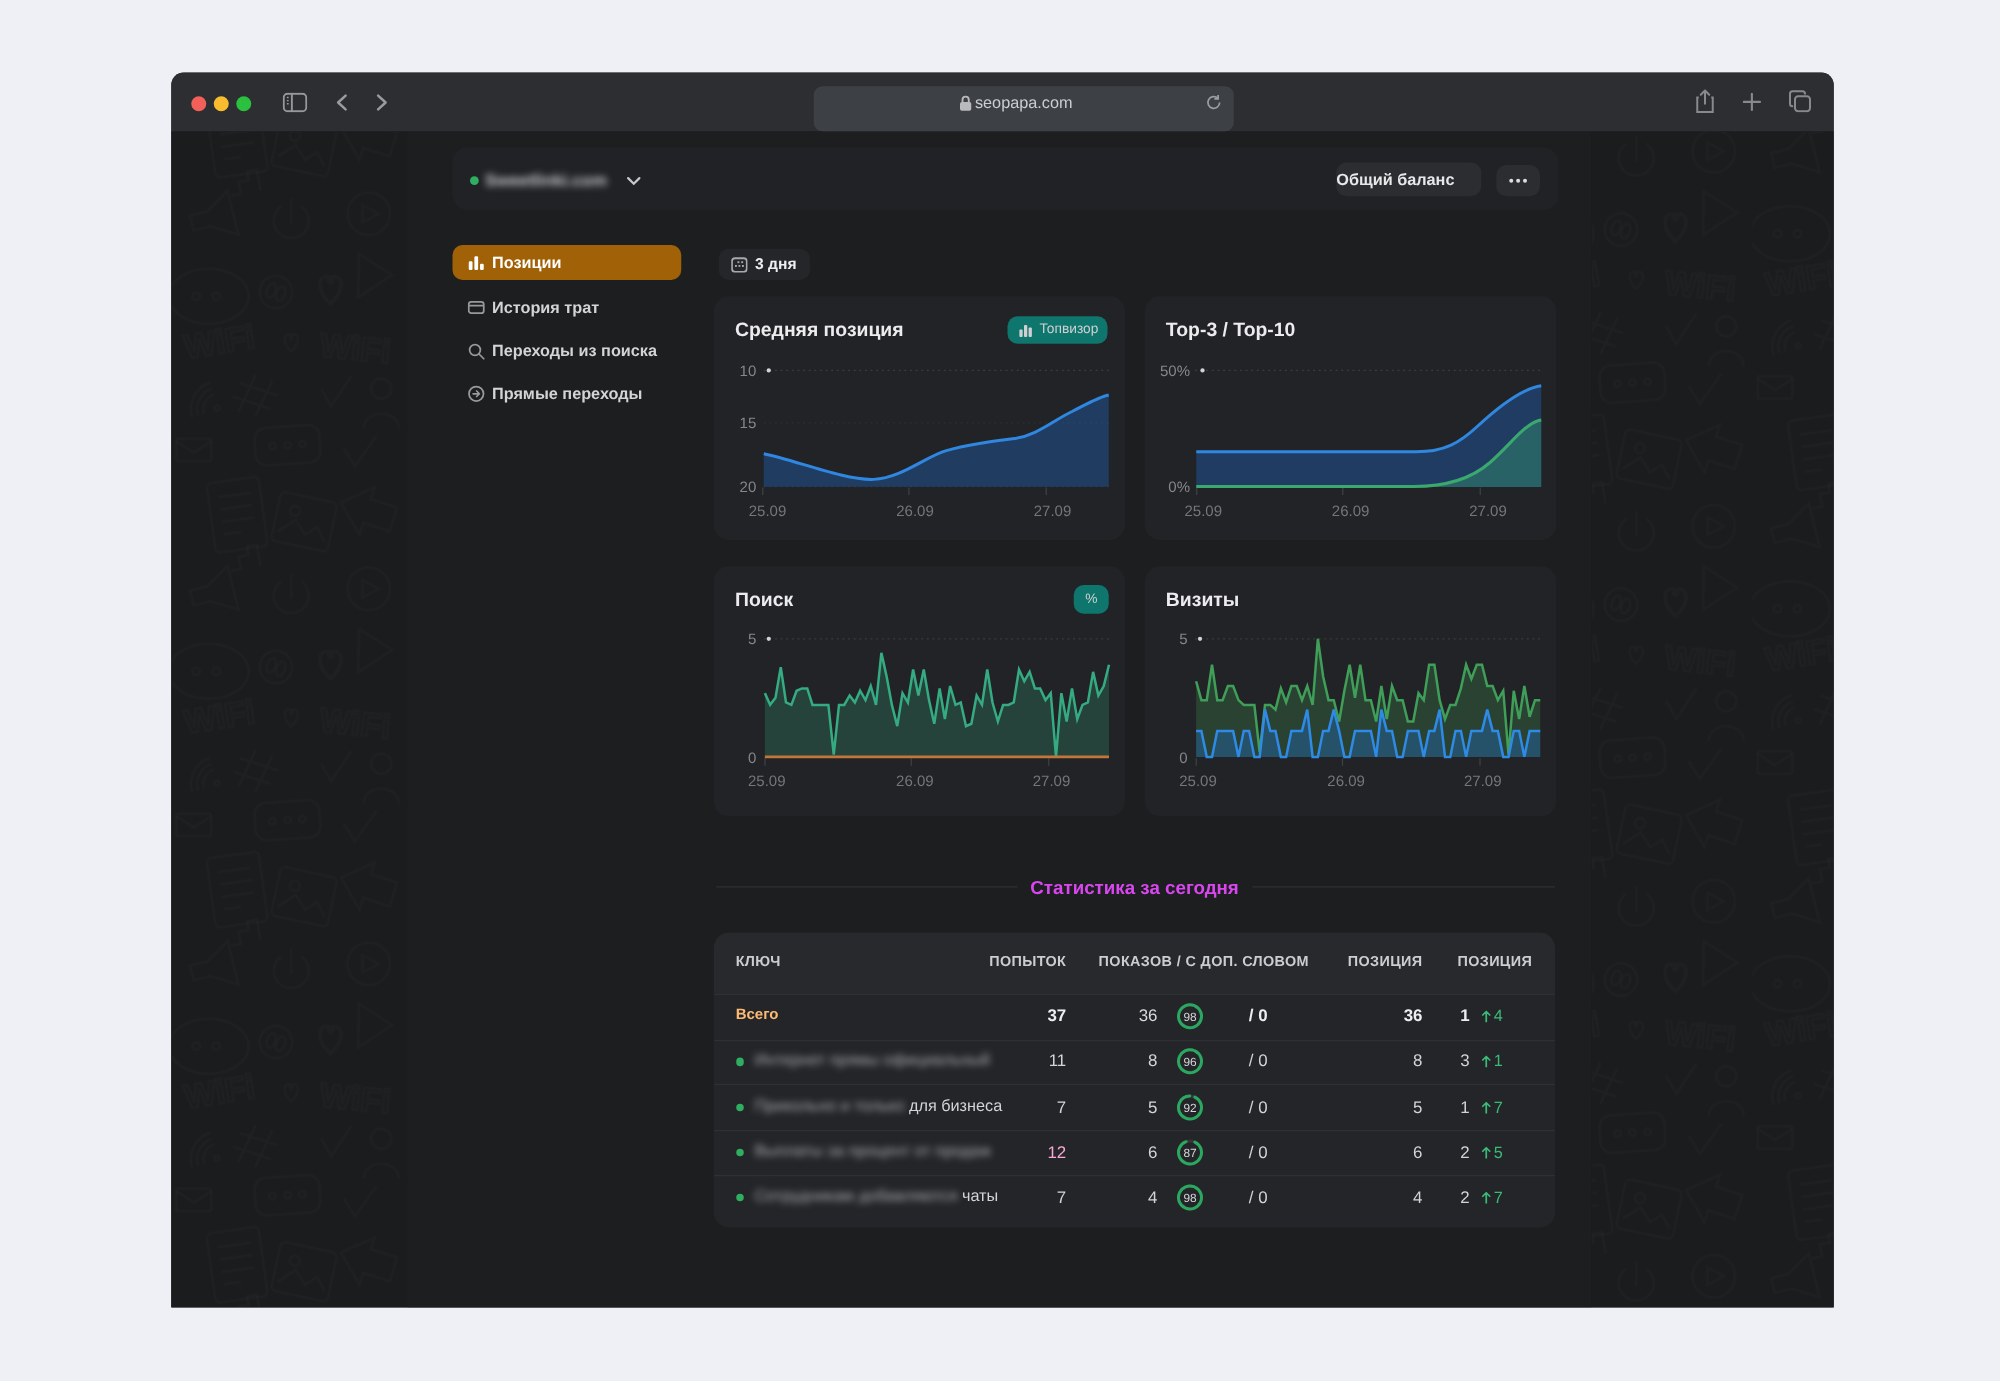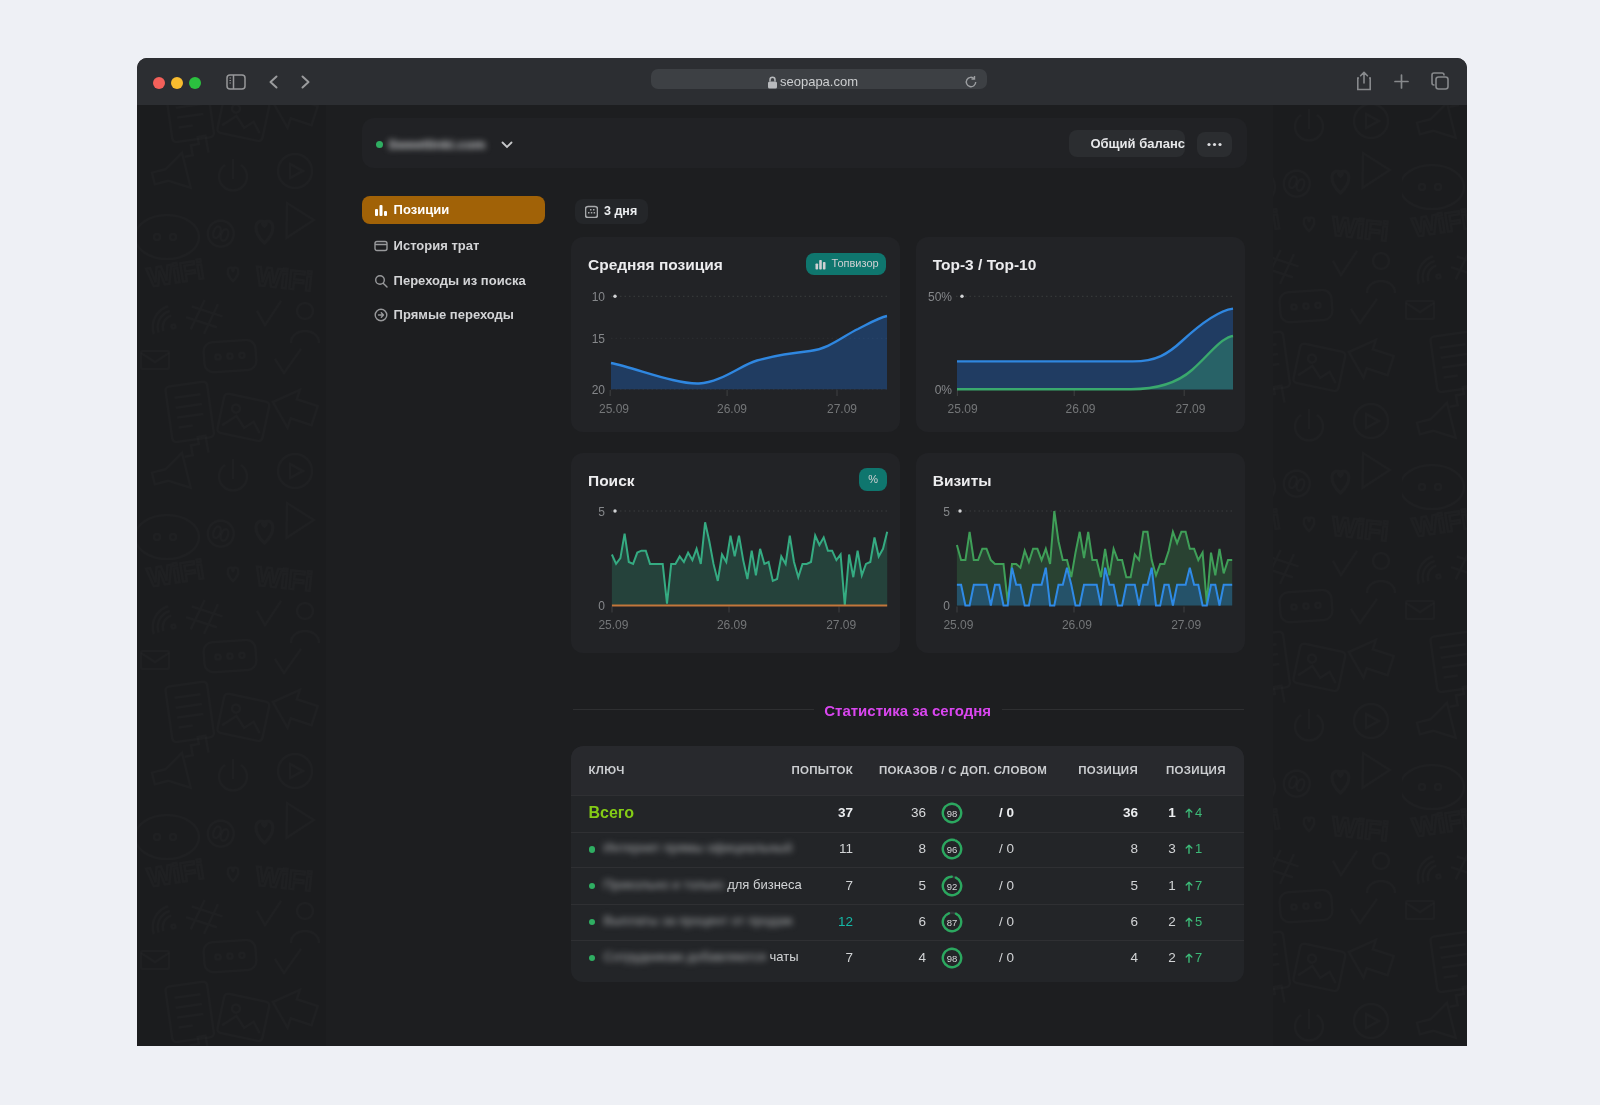--- a/index.html
+++ b/index.html
@@ -1,25 +1,25 @@
 <!DOCTYPE html>
 <html><head>
 <meta charset="utf-8">
 <style>
 * { margin:0; padding:0; box-sizing:border-box; }
 html,body { width:1600px; height:1105px; background:#eef0f5; font-family:"Liberation Sans",sans-serif; overflow:hidden; }
 .window { position:absolute; left:137px; top:58px; width:1330px; height:988px; border-radius:10px 10px 0 0; overflow:hidden; background:#1c1d1f; }
 .titlebar { position:absolute; left:0; top:0; width:1330px; height:47px; background:#2c2e32; }
 .tl { position:absolute; top:19px; width:12px; height:12px; border-radius:50%; }
-.addr { position:absolute; left:514px; top:11px; width:336px; height:20px; border-radius:7px; background:#3d4044; color:#ccced0; font-size:13px; text-align:center; line-height:26px; }
+.addr { position:absolute; left:514px; top:11px; width:336px; height:36px; border-radius:7px; background:#3d4044; color:#ccced0; font-size:13px; text-align:center; line-height:26px; }
 .content { position:absolute; left:0; top:47px; width:1330px; height:941px; background:#1c1d1f; }
 .side { position:absolute; top:0; height:941px; overflow:hidden; }
 .main { position:absolute; left:189px; top:0; width:947px; height:941px; background:#1d1e20; }
 .hpanel { position:absolute; left:35.5px; top:13.4px; width:885px; height:49.4px; border-radius:12px; background:#212225; }
-.btn { position:absolute; background:#2b2d30; border-radius:8px; color:#e7e8ea; font-size:13px; text-align:right; }
+.btn { position:absolute; background:#2b2d30; border-radius:8px; color:#e7e8ea; font-size:13px; text-align:left; }
 .nav-item { position:absolute; left:35.6px; width:183px; height:28px; color:#d3d4d6; font-size:13px; font-weight:bold; line-height:28px; }
 .nav-item .ni { position:absolute; left:12px; top:7px; width:14px; height:14px; }
 .nav-item .nt { position:absolute; left:32px; }
 .nav-sel { background:#a16207; border-radius:8px; color:#fff; }
 .card { position:absolute; width:329.3px; background:#222326; border-radius:12px; }
 .ctitle { position:absolute; left:17px; top:19px; font-size:15.5px; font-weight:bold; color:#ececee; }
 .cbadge { position:absolute; background:#0f766e; border-radius:8px; color:#cfd0d2; font-size:11px; }
 .thead-txt { font-size:11.5px; font-weight:bold; color:#cbcdd0; letter-spacing:.3px; }
 .blur { filter:blur(3px); color:#a8aaac; }
 </style>
@@ -347,21 +347,21 @@
 <div class="thead-txt" style="position:absolute;left:17.5px;top:18.4px;">КЛЮЧ</div>
 <div class="thead-txt" style="position:absolute;left:182px;top:18.4px;width:100px;text-align:right;">ПОПЫТОК</div>
 <div class="thead-txt" style="position:absolute;left:292px;top:18.4px;width:200px;text-align:center;white-space:nowrap;font-size:11.5px;">ПОКАЗОВ / С ДОП. СЛОВОМ</div>
 <div class="thead-txt" style="position:absolute;left:466px;top:18.4px;width:101px;text-align:right;">ПОЗИЦИЯ</div>
 <div class="thead-txt" style="position:absolute;left:595px;top:18.4px;">ПОЗИЦИЯ</div>
 <div style="position:absolute;left:0;top:48.8px;width:673.3px;height:1px;background:rgba(255,255,255,0.055);"></div>
 <div style="position:absolute;left:0;top:85.6px;width:673.3px;height:1px;background:rgba(255,255,255,0.055);"></div>
 <div style="position:absolute;left:0;top:121.1px;width:673.3px;height:1px;background:rgba(255,255,255,0.055);"></div>
 <div style="position:absolute;left:0;top:157.9px;width:673.3px;height:1px;background:rgba(255,255,255,0.055);"></div>
 <div style="position:absolute;left:0;top:193.5px;width:673.3px;height:1px;background:rgba(255,255,255,0.055);"></div>
-<div style="position:absolute;left:17.5px;top:58.19999999999999px;font-size:16px;font-weight:bold;color:#84cc16;">Всего</div>
+<div style="position:absolute;left:17.5px;top:58.19999999999999px;font-size:12px;font-weight:bold;color:#fdba74;">Всего</div>
 <div style="position:absolute;left:182px;top:59.19999999999999px;width:100px;text-align:right;font-size:13.5px;font-weight:bold;color:#eceef0;">37</div>
 <div style="position:absolute;left:255px;top:59.2px;width:100px;text-align:right;font-size:13.5px;color:#d8dadc;">36</div>
 <svg style="position:absolute;left:370.4px;top:56.19999999999999px;" width="22" height="22" viewBox="0 0 22 22">
             <circle cx="11" cy="11" r="9.2" stroke="#33363a" stroke-width="2.4" fill="none"></circle>
             <circle cx="11" cy="11" r="9.2" stroke="#2ba85f" stroke-width="2.4" fill="none" stroke-dasharray="56.6 57.8" stroke-linecap="round" transform="rotate(-65 11 11)"></circle>
             <text x="11" y="14.5" text-anchor="middle" font-size="9.5" fill="#d6d8da">98</text>
           </svg>
 <div style="position:absolute;left:428px;top:59.19999999999999px;font-size:13.5px;font-weight:bold;color:#eceef0;">/ 0</div>
 <div style="position:absolute;left:466px;top:59.19999999999999px;width:101px;text-align:right;font-size:13.5px;font-weight:bold;color:#eceef0;">36</div>
 <div style="position:absolute;left:590px;top:59.19999999999999px;width:22px;text-align:center;font-size:13.5px;font-weight:bold;color:#eceef0;">1</div>
@@ -393,21 +393,21 @@
             <text x="11" y="14.5" text-anchor="middle" font-size="9.5" fill="#d6d8da">92</text>
           </svg>
 <div style="position:absolute;left:428px;top:131.5px;font-size:13.5px;color:#d2d4d6;">/ 0</div>
 <div style="position:absolute;left:466px;top:131.5px;width:101px;text-align:right;font-size:13.5px;color:#d2d4d6;">5</div>
 <div style="position:absolute;left:590px;top:131.5px;width:22px;text-align:center;font-size:13.5px;color:#d2d4d6;">1</div>
 <div style="position:absolute;left:614px;top:131.5px;font-size:13px;color:#3cb977;"><svg width="8" height="10" viewBox="0 0 8 10" style="vertical-align:-1px;">
               <path d="M4 9.3 V1.3 M1.2 4 L4 1.2 L6.8 4" stroke="#3cb977" stroke-width="1.4" fill="none" stroke-linecap="round" stroke-linejoin="round"></path>
             </svg><span style="margin-left:2px;">7</span></div>
 <div style="position:absolute;left:17.5px;top:172.70000000000002px;width:6.5px;height:6.5px;border-radius:50%;background:#2fae62;"></div>
 <div style="position:absolute;left:17.5px;top:166.70000000000002px;font-size:13px;color:#d2d4d6;"><span class="blur" style="margin-left:15px;">Выплаты за процент от продаж</span></div>
-<div style="position:absolute;left:182px;top:167.70000000000002px;width:100px;text-align:right;font-size:13.5px;color:#14b8a6;">12</div>
+<div style="position:absolute;left:182px;top:167.70000000000002px;width:100px;text-align:right;font-size:13.5px;color:#f9a8d4;">12</div>
 <div style="position:absolute;left:255px;top:167.70000000000002px;width:100px;text-align:right;font-size:13.5px;color:#d2d4d6;">6</div>
 <svg style="position:absolute;left:370.4px;top:164.70000000000002px;" width="22" height="22" viewBox="0 0 22 22">
             <circle cx="11" cy="11" r="9.2" stroke="#33363a" stroke-width="2.4" fill="none"></circle>
             <circle cx="11" cy="11" r="9.2" stroke="#2ba85f" stroke-width="2.4" fill="none" stroke-dasharray="50.3 57.8" stroke-linecap="round" transform="rotate(-65 11 11)"></circle>
             <text x="11" y="14.5" text-anchor="middle" font-size="9.5" fill="#d6d8da">87</text>
           </svg>
 <div style="position:absolute;left:428px;top:167.70000000000002px;font-size:13.5px;color:#d2d4d6;">/ 0</div>
 <div style="position:absolute;left:466px;top:167.70000000000002px;width:101px;text-align:right;font-size:13.5px;color:#d2d4d6;">6</div>
 <div style="position:absolute;left:590px;top:167.70000000000002px;width:22px;text-align:center;font-size:13.5px;color:#d2d4d6;">2</div>
 <div style="position:absolute;left:614px;top:167.70000000000002px;font-size:13px;color:#3cb977;"><svg width="8" height="10" viewBox="0 0 8 10" style="vertical-align:-1px;">

